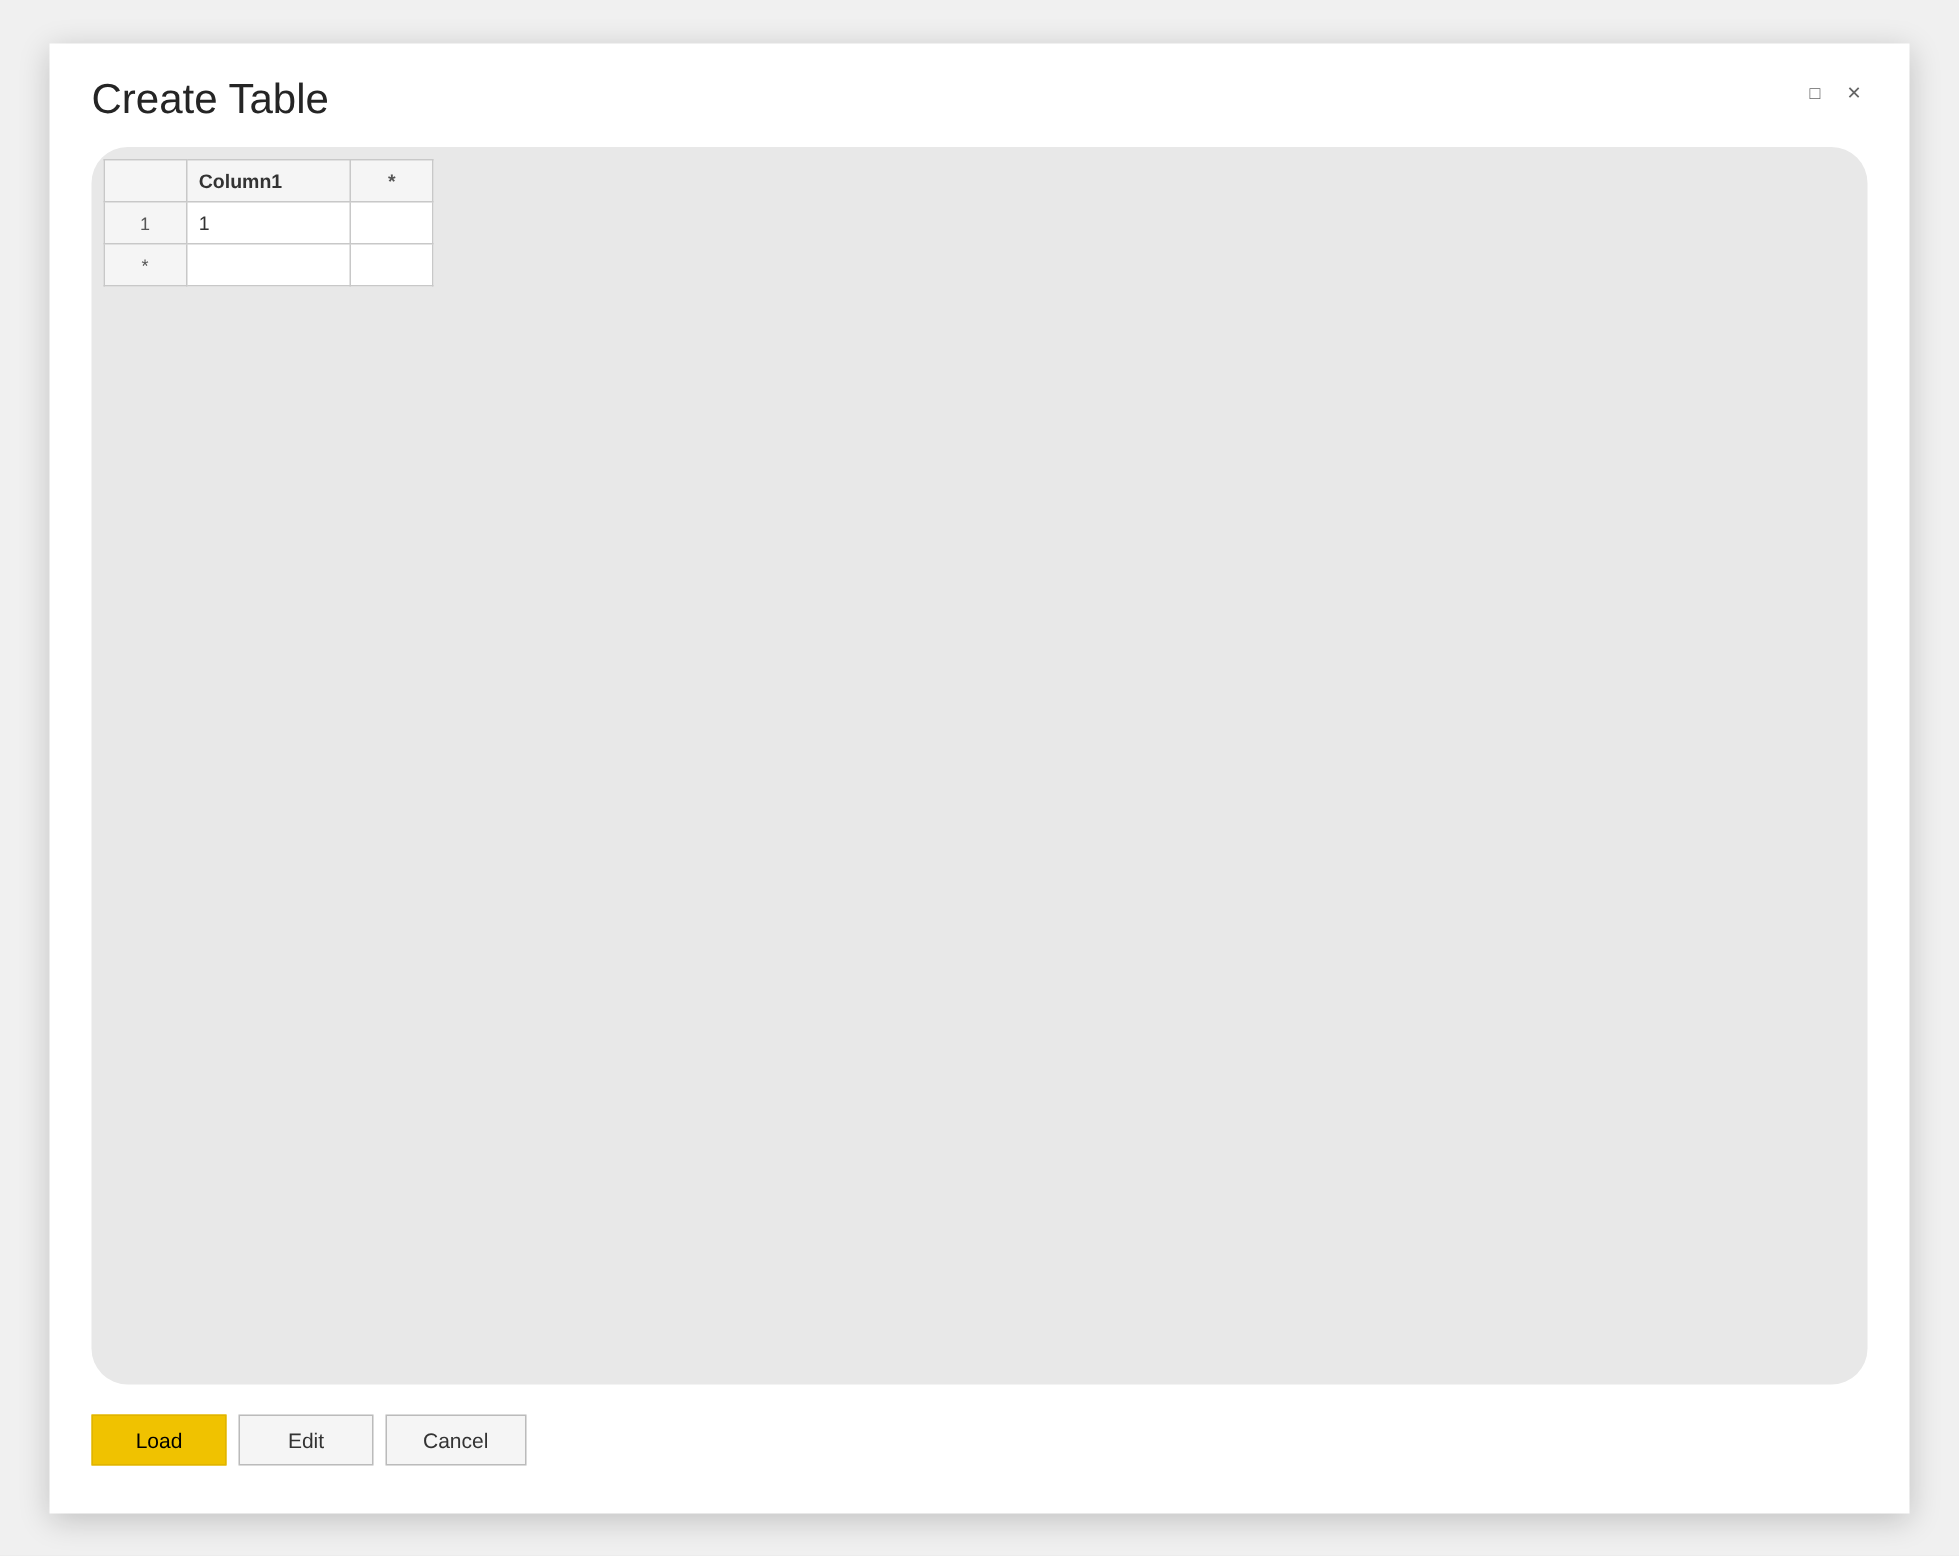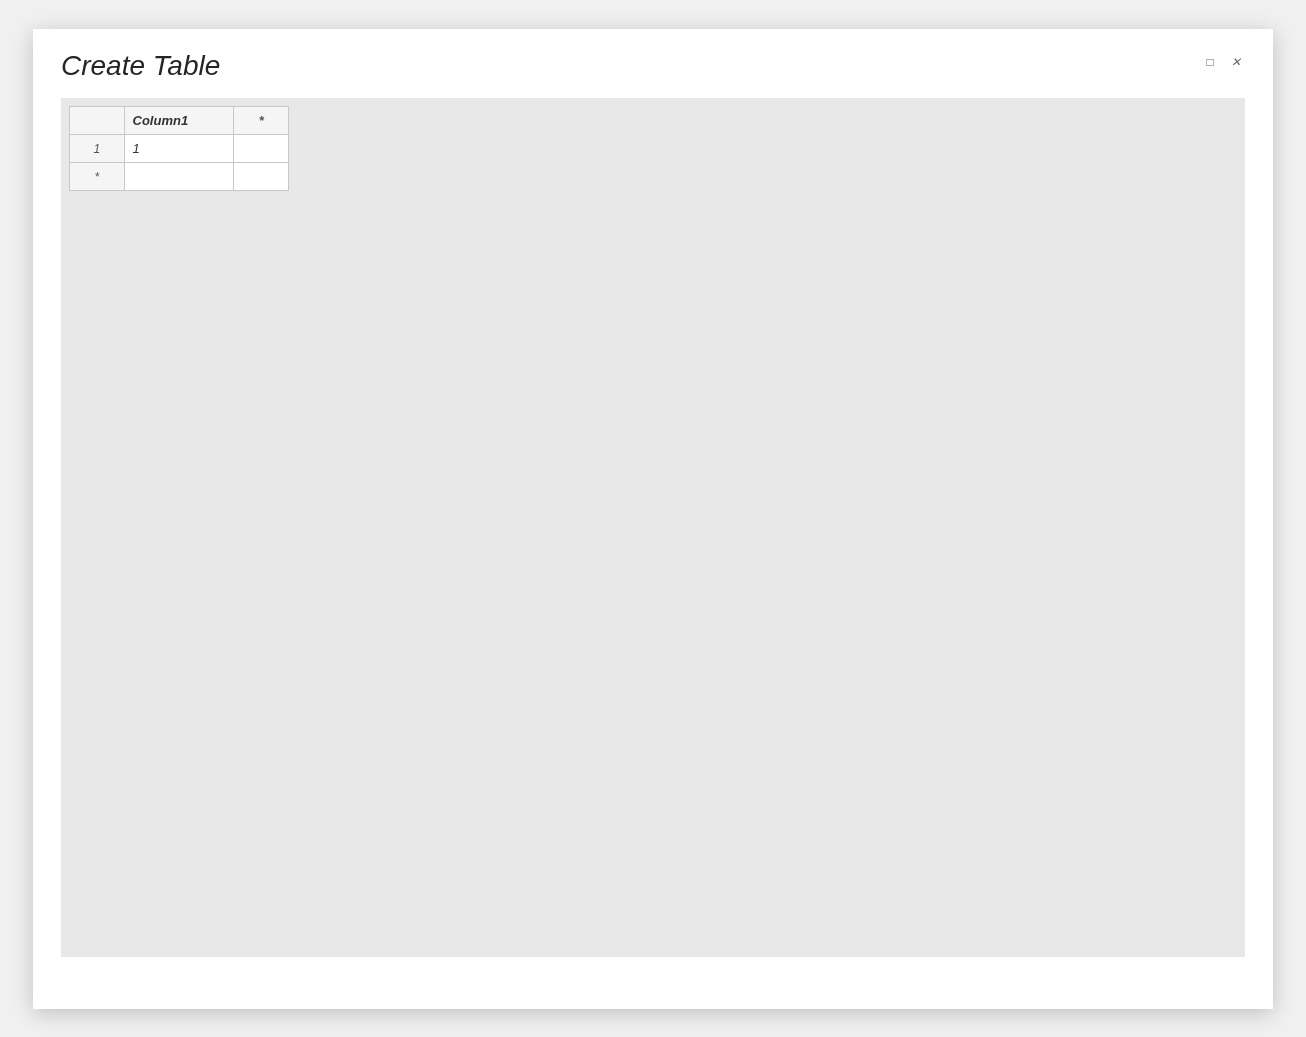--- a/index.html
+++ b/index.html
@@ -1,19 +1,18 @@
 <!DOCTYPE html>
 <html><head>
   <meta charset="utf-8">
   <style>
     * {
       box-sizing: border-box;
       margin: 0;
       padding: 0;
-      font-style: italic;
     }
 
     body {
       background: #f0f0f0;
       font-family: 'Segoe UI', Arial, sans-serif;
       font-size: 14px;
       color: #333;
       display: flex;
       justify-content: center;
       align-items: center;
@@ -64,20 +63,21 @@
       font-size: 12px;
     }
 
     .content-area {
       flex: 1;
       background: #e8e8e8;
       padding: 8px;
       margin-bottom: 16px;
       min-height: 780px;
       position: relative;
+      border-radius: 24px;
     }
 
     .data-table {
       border-collapse: collapse;
       background: #ffffff;
       min-width: 220px;
     }
 
     .data-table th,
     .data-table td {
@@ -229,15 +229,20 @@
           <td class="new-row">*</td>
           <td class="empty-cell"></td>
           <td class="empty-cell"></td>
         </tr>
       </tbody>
     </table>
   </div>
 
   <div class="bottom-bar">
 
+    <div class="button-group">
+      <button class="btn btn-primary">Load</button>
+      <button class="btn btn-secondary">Edit</button>
+      <button class="btn btn-secondary">Cancel</button>
+    </div>
   </div>
 
 </div>
 
 </body></html>

